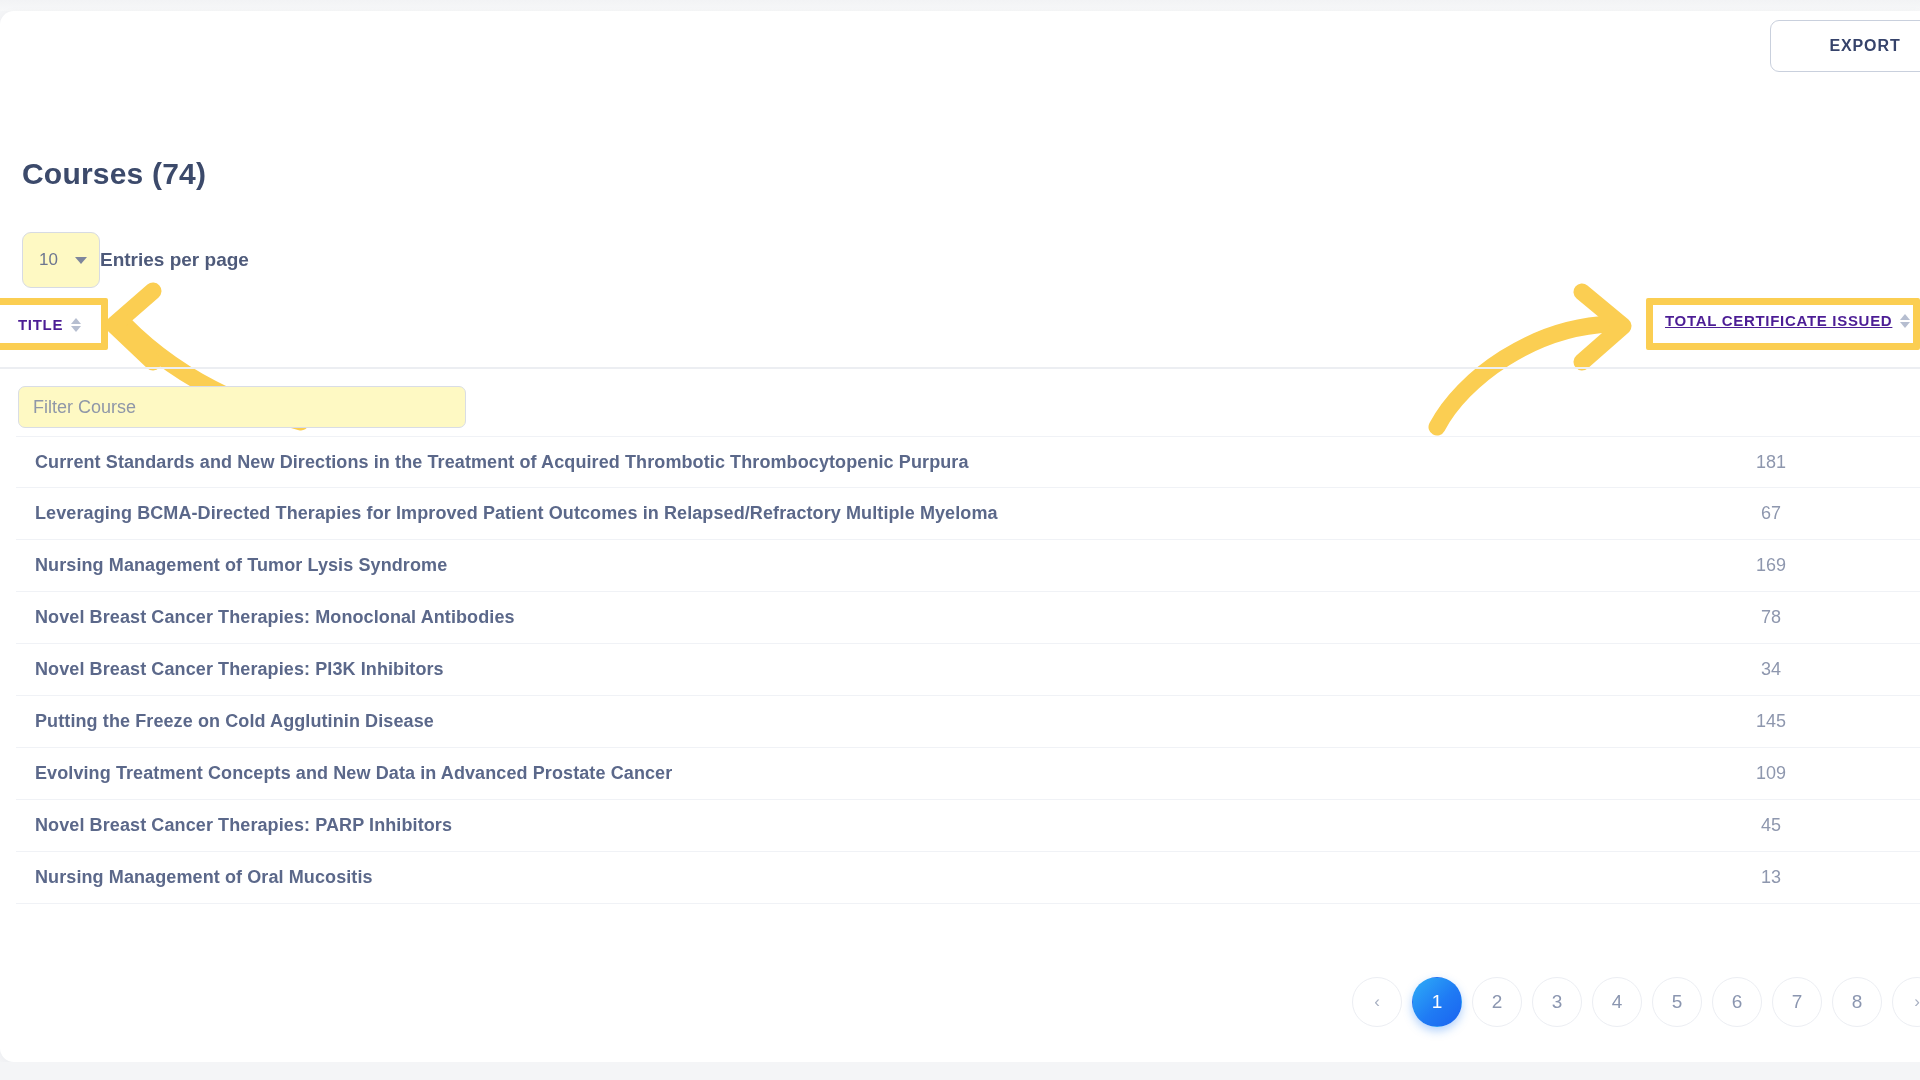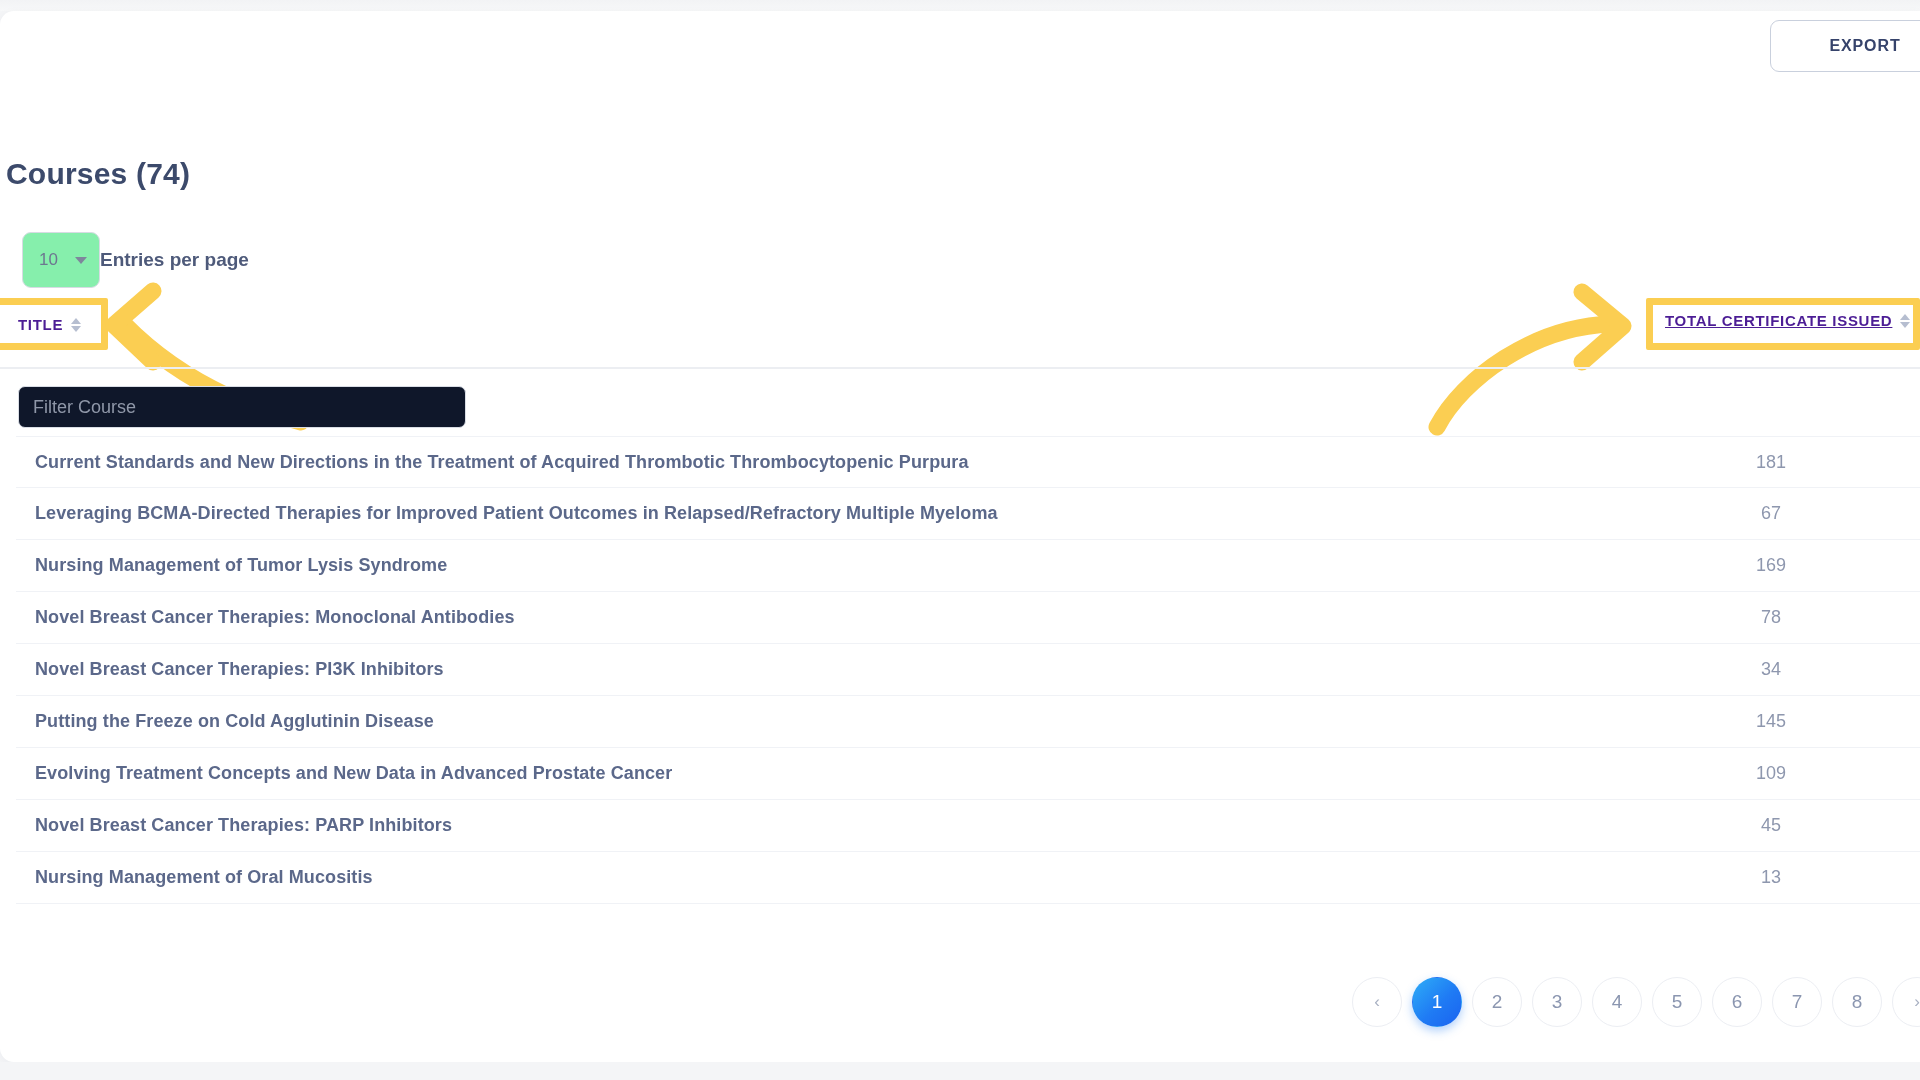--- a/index.html
+++ b/index.html
@@ -65,41 +65,41 @@
     display: flex;
     align-items: center;
     justify-content: center;
     cursor: pointer;
   }
 
   
   .page-title {
     position: absolute;
     top: 157px;
-    left: 6px;
+    left: 22px;
     font-size: 30px;
     font-weight: bold;
     color: #3c4a6b;
     letter-spacing: 0.2px;
   }
 
   
   .entries-row {
     position: absolute;
     top: 232px;
     left: 22px;
     display: flex;
     align-items: center;
   }
   .entries-select {
     width: 78px;
     height: 56px;
     border: 1.4px solid #d7dbe3;
     border-radius: 9px;
-    background: #86efac;
+    background: #fef9c3;
     display: flex;
     align-items: center;
     justify-content: space-between;
     padding: 0 12px 0 16px;
     cursor: pointer;
   }
   .entries-select .val {
     font-size: 17px;
     color: #6d7690;
   }
@@ -166,21 +166,21 @@
 
   
   .filter-input {
     position: absolute;
     top: 386px;
     left: 18px;
     width: 448px;
     height: 42px;
     border: 1.3px solid #d9dde5;
     border-radius: 7px;
-    background: #0f172a;
+    background: #fef9c3;
     padding: 0 14px;
     font-size: 18px;
     color: #7b8396;
     font-family: "Liberation Sans", sans-serif;
     outline: none;
   }
   .filter-input::placeholder { color: #8f97a8; }
 
   
   .rows { position: absolute; top: 436px; left: 16px; width: 1920px; }

